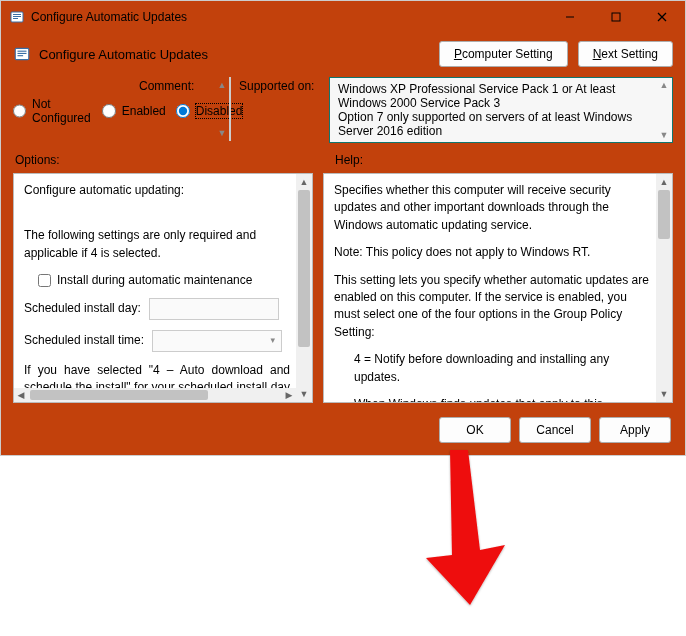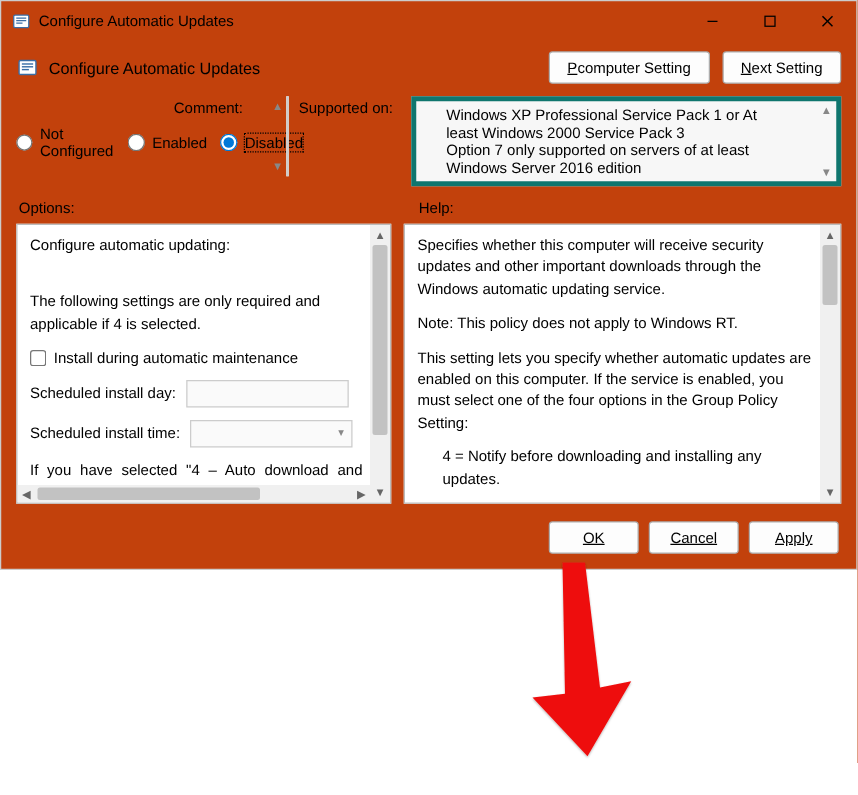--- a/index.html
+++ b/index.html
@@ -18,46 +18,46 @@
 .btn { border: 1px solid #adadad; background: #fdfdfd; border-radius: 3px; padding: 5px 14px; font-size: 12px; cursor: pointer; }
 .config-row { display: flex; padding: 6px 12px 4px 12px; gap: 16px; }
 .radio-col { width: 110px; display: flex; flex-direction: row; gap: 10px; padding-top: 2px; }
 .radio-opt { display: flex; align-items: center; gap: 6px; font-size: 12px; }
 .radio-opt input[type=radio] { width: 14px; height: 14px; accent-color: #0078d7; }
 .radio-opt.selected label { outline: 1px dotted #000; outline-offset: 0; }
 .fields-col { flex: 1; display: flex; flex-direction: row; gap: 8px; }
 .field-row { display: flex; gap: 10px; }
 .field-label { width: 80px; padding-top: 2px; font-size: 12px; }
 .comment-box { flex: 1; height: 64px; border: 1px solid #ccc; background: #fff; position: relative; }
-.supported-box { flex: 1; border: 4px solid #0f766e; background: #f7f7f7; padding: 4px 24px; font-size: 12px; min-height: 44px; position: relative; }
+.supported-box { flex: 1; border: 1px solid #0f766e; background: #f7f7f7; padding: 4px 8px; font-size: 12px; min-height: 44px; position: relative; }
 .scroll-hint { position: absolute; right: 2px; top: 2px; bottom: 2px; width: 12px; display: flex; flex-direction: column; justify-content: space-between; color: #888; font-size: 9px; align-items: center; }
 .panels-header { display: flex; padding: 6px 14px 2px 14px; gap: 24px; }
 .panels-header .ph { font-size: 12px; }
 .ph-left { width: 296px; }
 .panels { display: flex; gap: 10px; padding: 4px 12px 6px 12px; flex: 1; min-height: 0; }
 .panel { border: 1px solid #bbb; background: #fff; overflow: hidden; position: relative; }
 .panel-left { width: 300px; }
 .panel-right { flex: 1; }
 .panel-content { padding: 8px 10px; font-size: 12px; line-height: 1.45; overflow: hidden; height: 100%; }
 .panel-content p { margin-bottom: 10px; }
 .indent { padding-left: 20px; }
-.chk { display: flex; align-items: center; gap: 6px; margin: 4px 0 8px 0; }
+.chk { display: flex; align-items: center; gap: 6px; margin: 4px 0 8px 14px; }
 .chk input { width: 13px; height: 13px; }
 .sched-row { display: flex; align-items: center; gap: 8px; margin: 4px 0 10px 0; }
 .sched-row .sel { border: 1px solid #ccc; background: #fafafa; width: 130px; height: 22px; display: flex; align-items: center; justify-content: flex-end; padding: 0 6px; color: #888; }
 .vscroll { position: absolute; right: 0; top: 0; bottom: 0; width: 16px; background: #f0f0f0; display: flex; flex-direction: column; align-items: center; }
 .vscroll .arr { height: 16px; display: flex; align-items: center; justify-content: center; color: #666; font-size: 9px; width: 100%; }
 .vscroll .track { flex: 1; width: 100%; position: relative; }
 .vscroll .thumb { position: absolute; left: 2px; right: 2px; background: #c2c2c2; border-radius: 2px; }
 .hscroll { position: absolute; left: 0; right: 16px; bottom: 0; height: 14px; background: #f0f0f0; display: flex; align-items: center; }
 .hscroll .arr { width: 14px; display: flex; align-items: center; justify-content: center; color: #666; font-size: 9px; }
 .hscroll .htrack { flex: 1; position: relative; height: 100%; }
 .hscroll .hthumb { position: absolute; top: 2px; bottom: 2px; left: 2px; width: 70%; background: #c2c2c2; border-radius: 2px; }
 .footer { display: flex; justify-content: flex-end; gap: 8px; padding: 8px 14px 12px 14px; }
-.footer .btn { min-width: 72px; text-decoration: underline; }
+.footer .btn { min-width: 72px; }
 .arrow-annot { position: absolute; left: 420px; top: 440px; pointer-events: none; z-index: 50; }
 .underline-accel { text-decoration: underline; text-underline-offset: 1px; }
 </style>
 </head>
 <body>
 
 <div class="window">
 
   <div class="titlebar">
     <span class="titlebar-icon">

